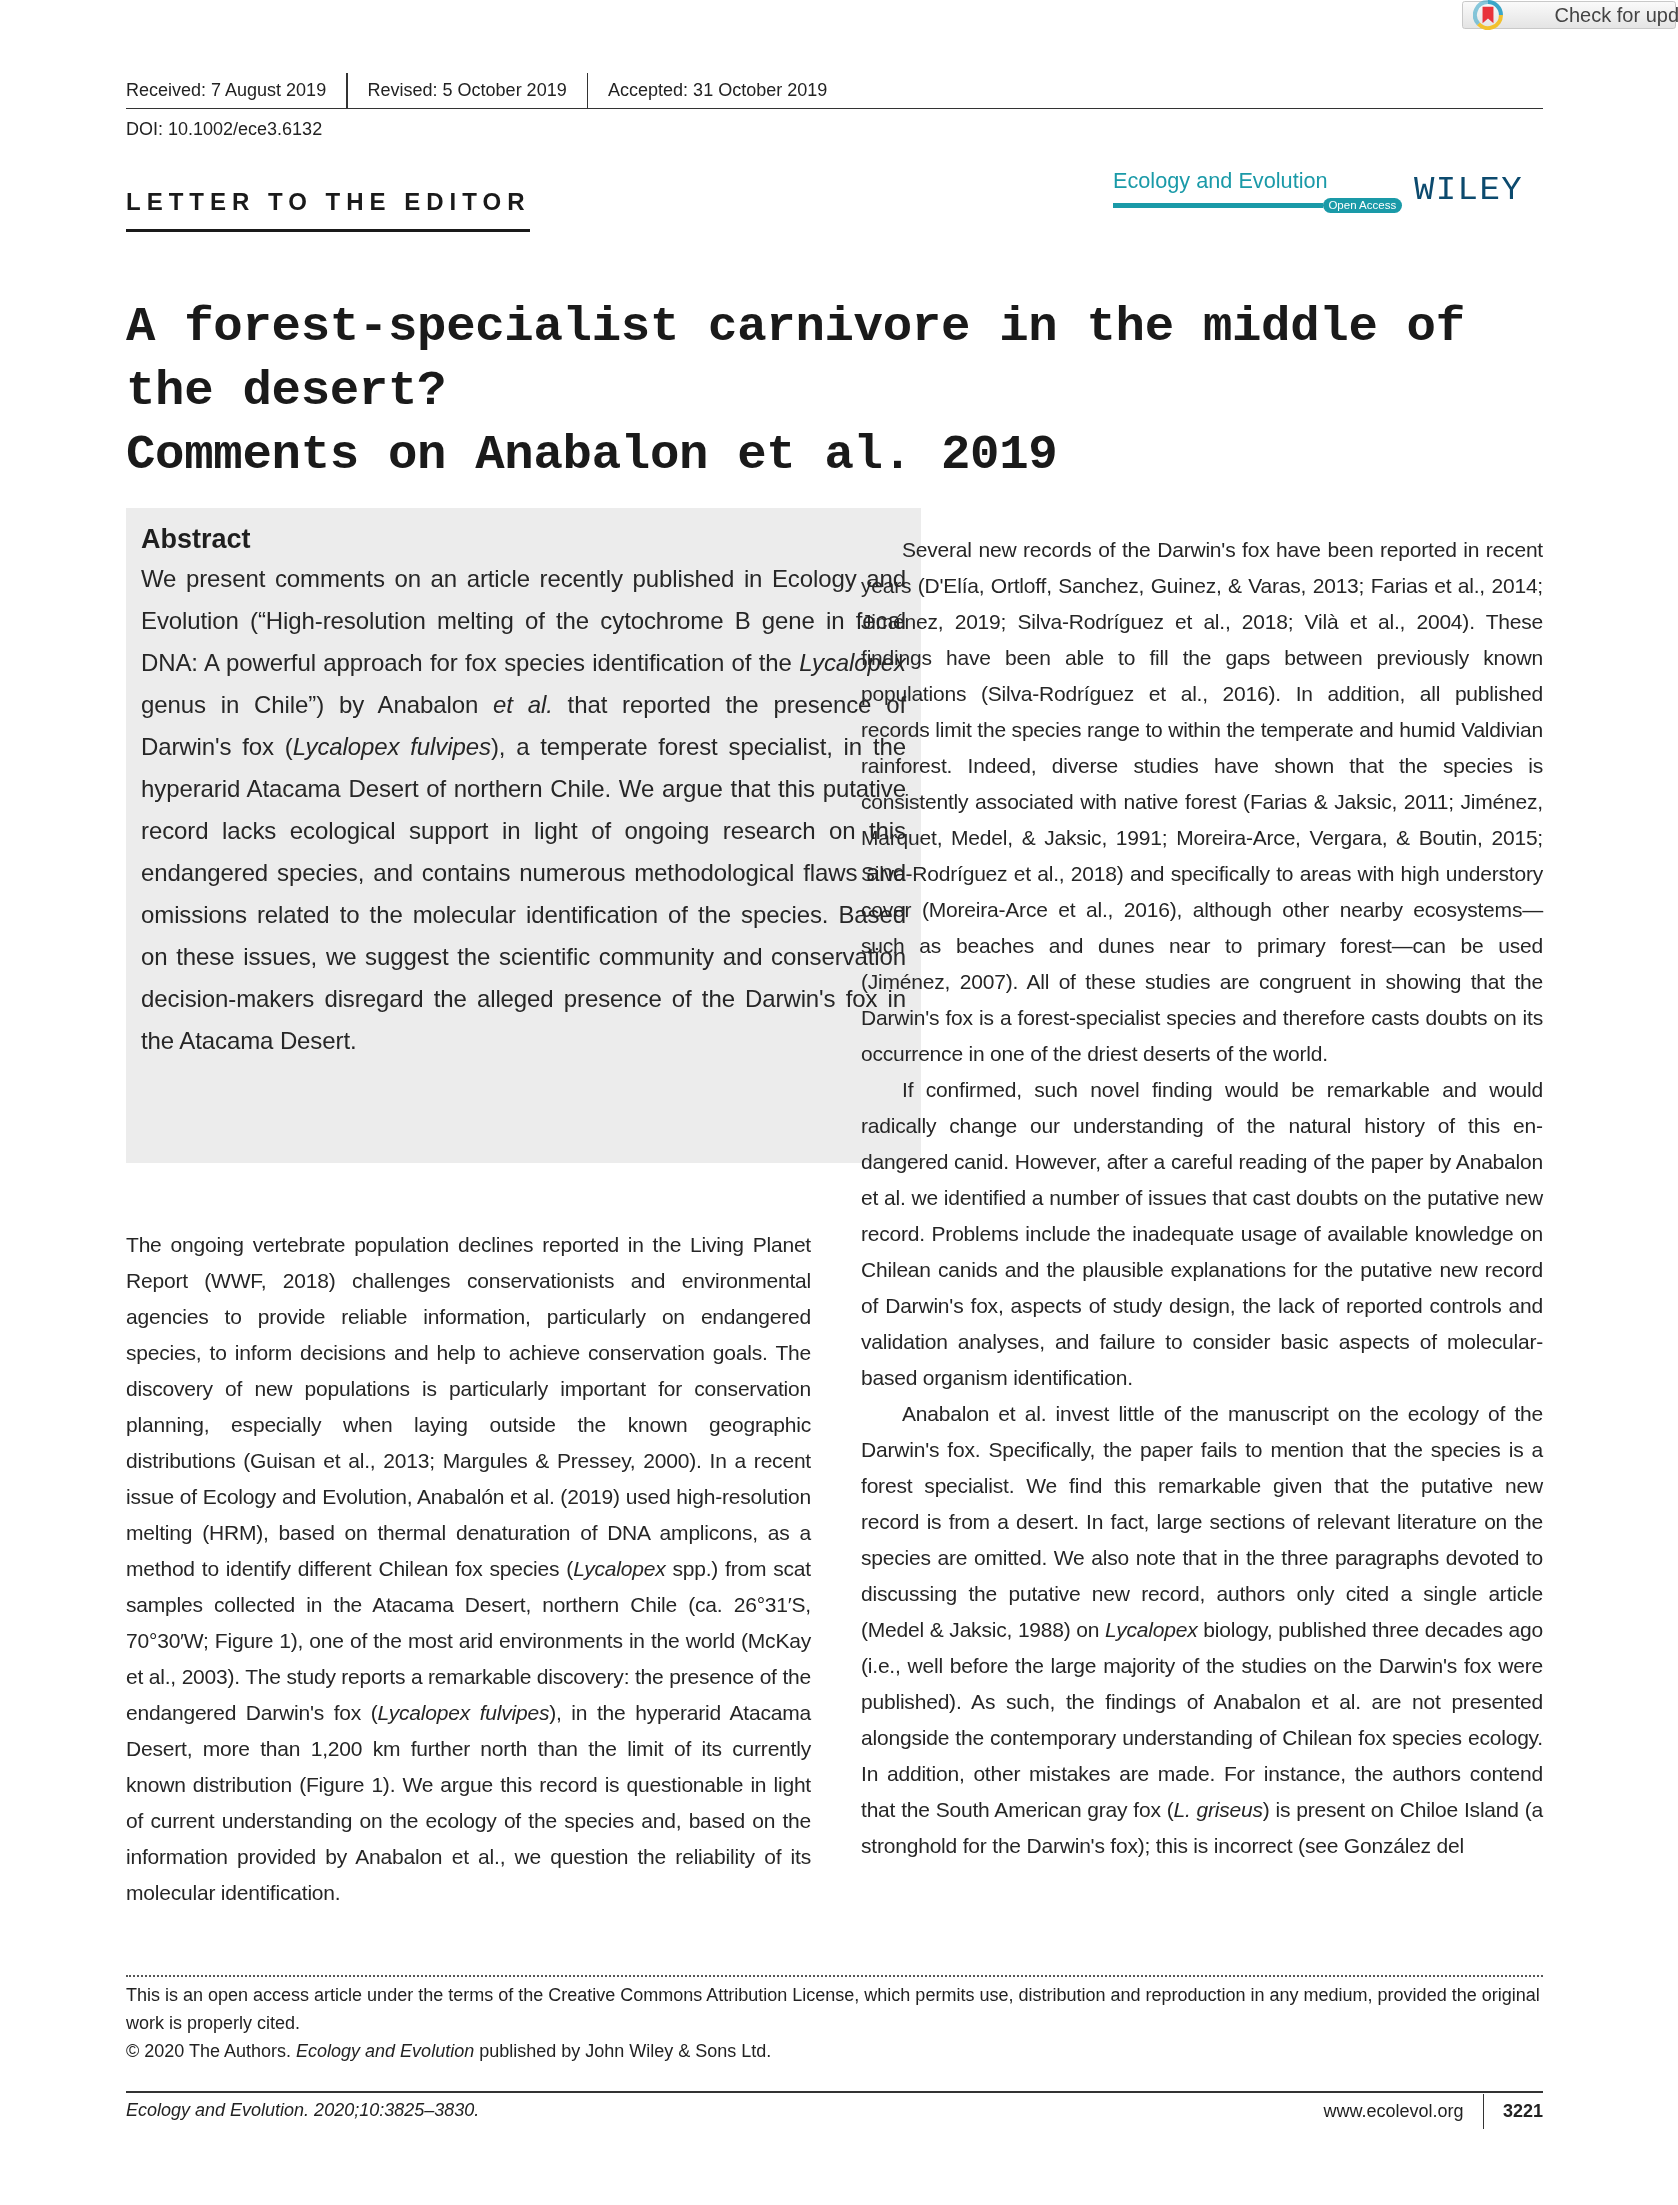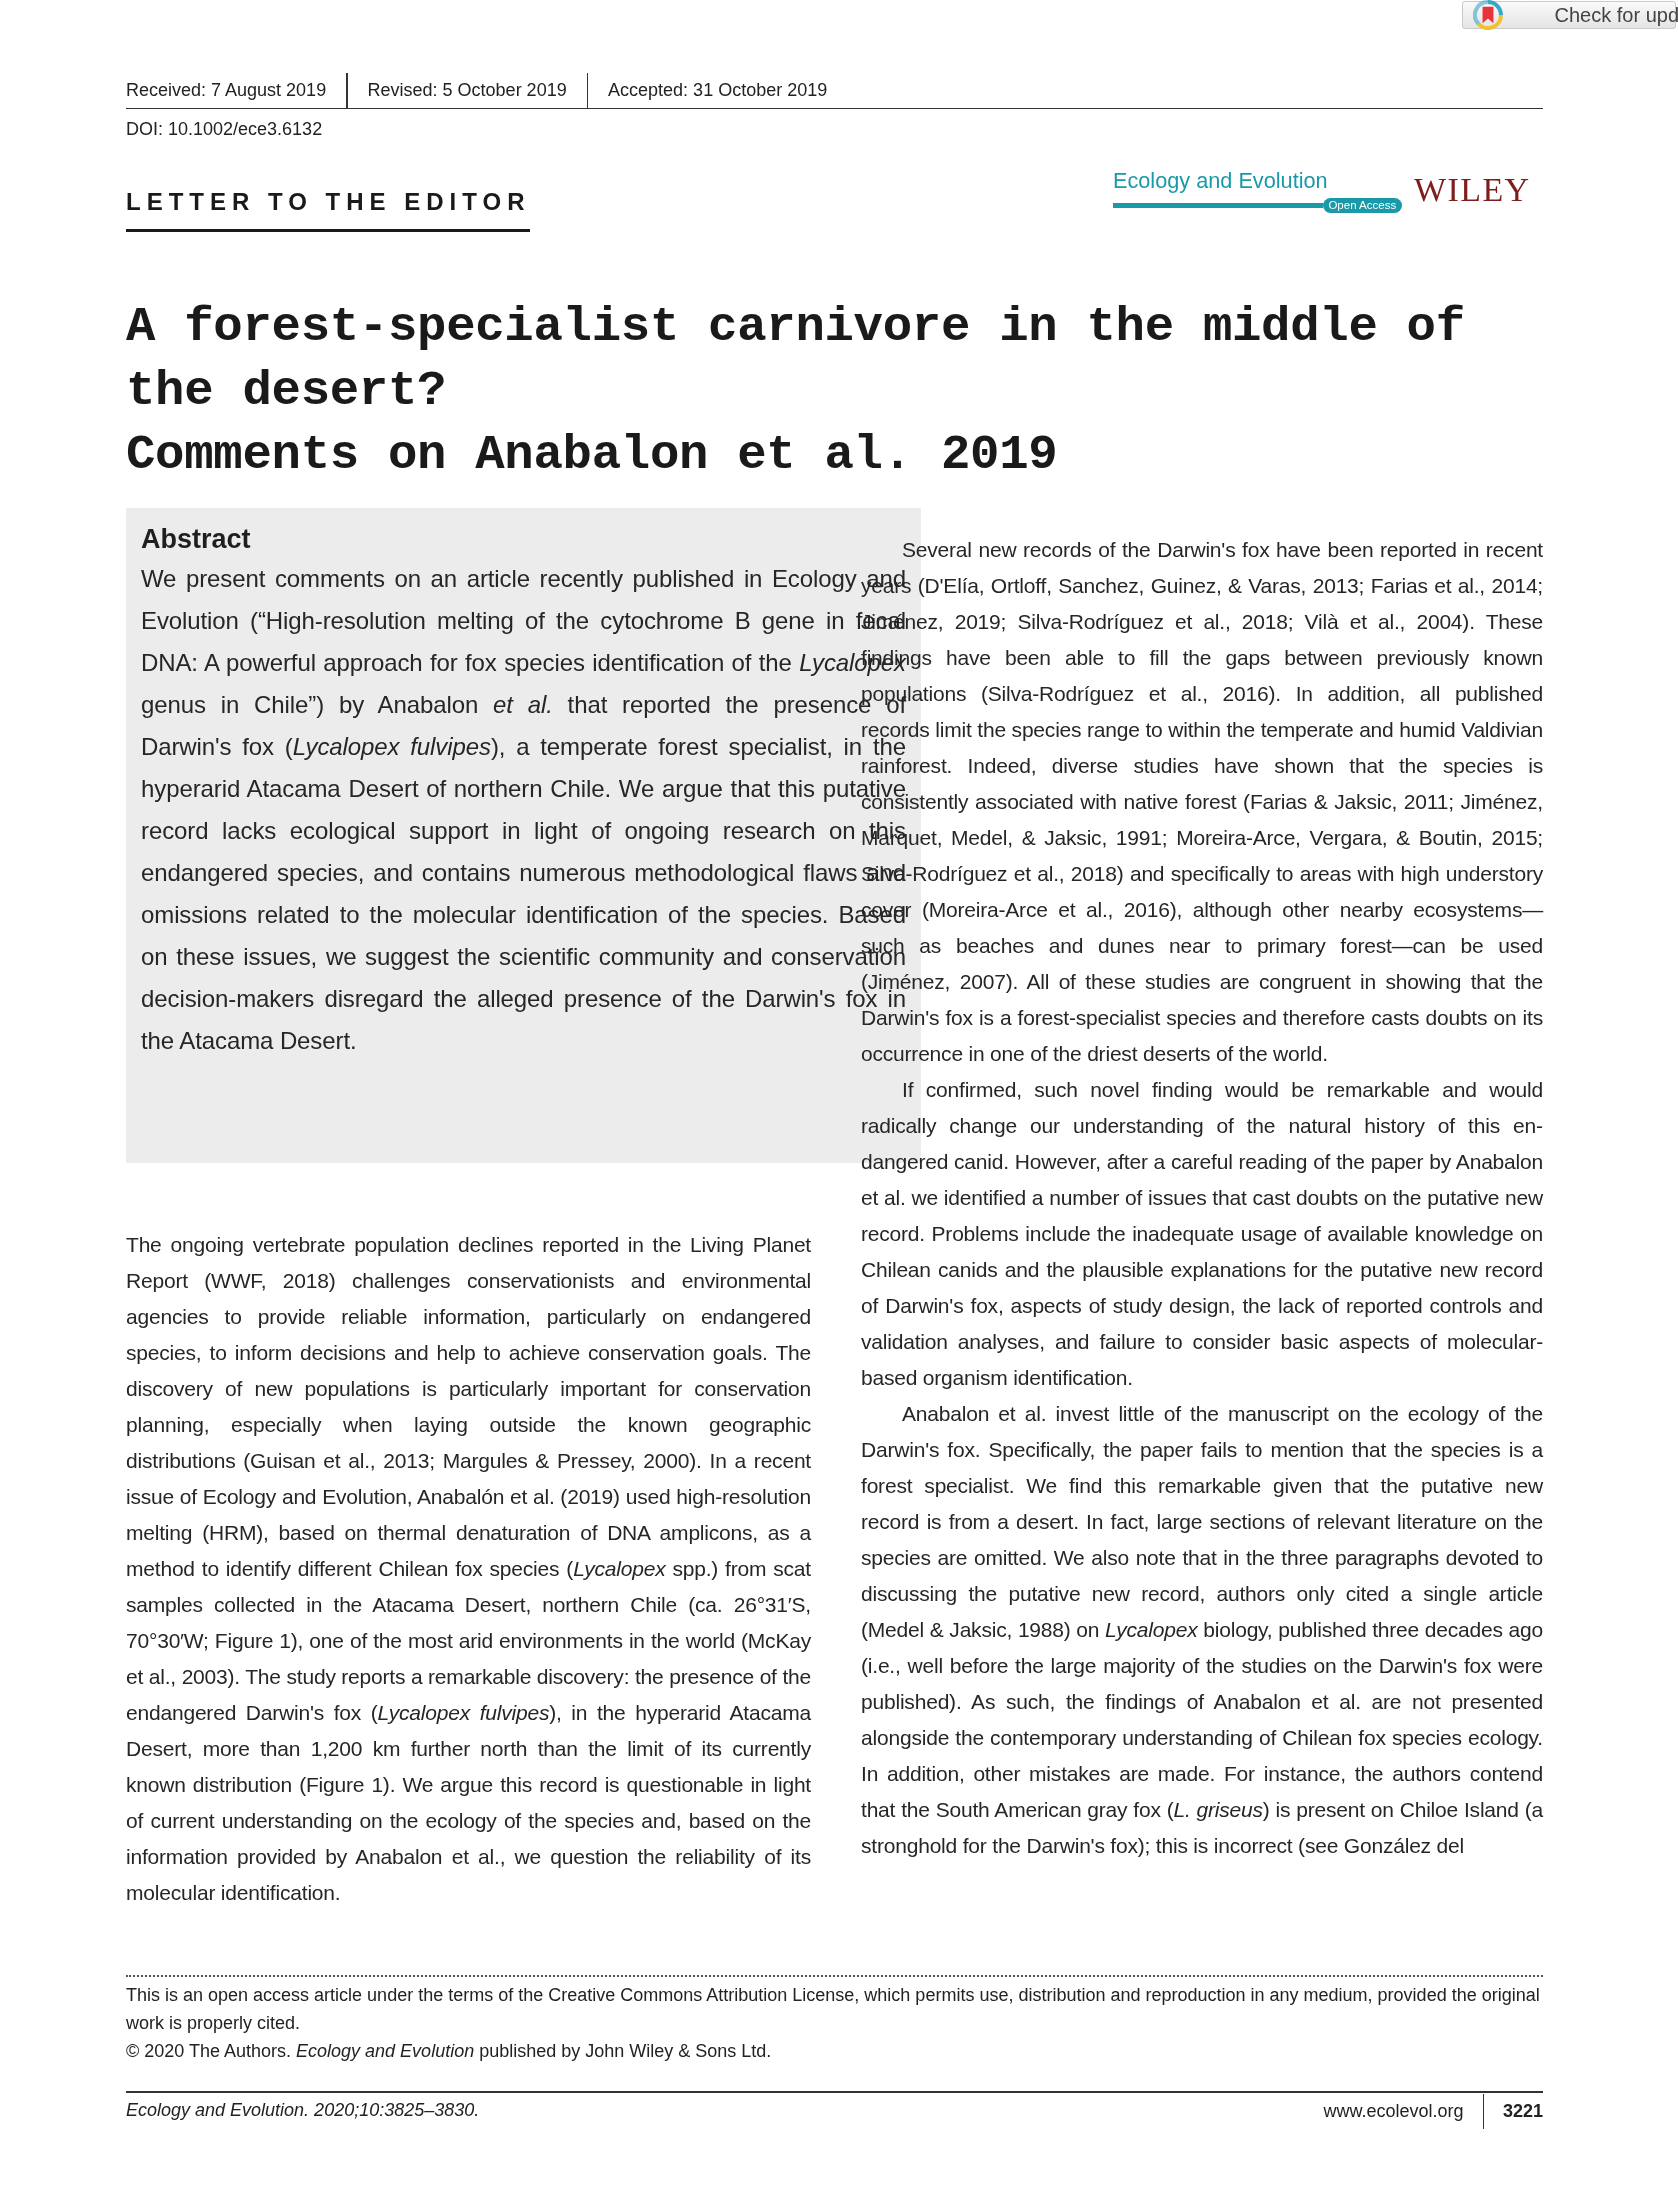--- a/index.html
+++ b/index.html
@@ -23,22 +23,22 @@
   #doi { left:126px; top:119px; font-size:18px; color:#222; }
 
   #section-label { left:126px; top:188px; font-size:24px; font-weight:bold; letter-spacing:6px;
                    color:#1a1a1a; padding-bottom:13px; border-bottom:3.4px solid #1a1a1a; }
 
   #journal-logo { left:1113px; top:168px; width:281px; height:47px; }
   #journal-logo .name { color:#1a9aa8; font-size:21.7px; white-space:nowrap; }
   #journal-logo .bar { position:absolute; left:0; top:35px; width:210px; height:5.4px; background:#1a9aa8; }
   #journal-logo .oa { position:absolute; left:210px; top:30px; background:#1a9aa8; color:#fff;
                       font-size:11.5px; padding:1.4px 5.4px; border-radius:8px; white-space:nowrap; }
-  #wiley { left:1414px; top:171px; font-family:Liberation Serif, serif;
-           font-size:34px; letter-spacing:1.4px; color:#7f1d1d; }
+  #wiley { left:1414px; top:171px; font-family:Liberation Mono, monospace;
+           font-size:34px; letter-spacing:1.4px; color:#0c4a6e; }
 
   #title { left:126px; top:295px; width:1421px; font-size:49px; font-weight:bold; line-height:64px;
            color:#1a1a1a; letter-spacing:-0.3px;font-family:Liberation Mono, monospace; }
 
   
   #abstract { left:126px; top:508px; width:795px; height:655px; background:#ececec; box-sizing:border-box;
               padding:12px 15px 0 15px; }
   #abstract h2 { margin:0; font-size:27px; font-weight:bold; color:#1f1f1f; line-height:38px; }
   #abstract p { margin:0; font-size:24px; line-height:42px; text-align:justify; color:#262626; letter-spacing:-0.1px; }
 

